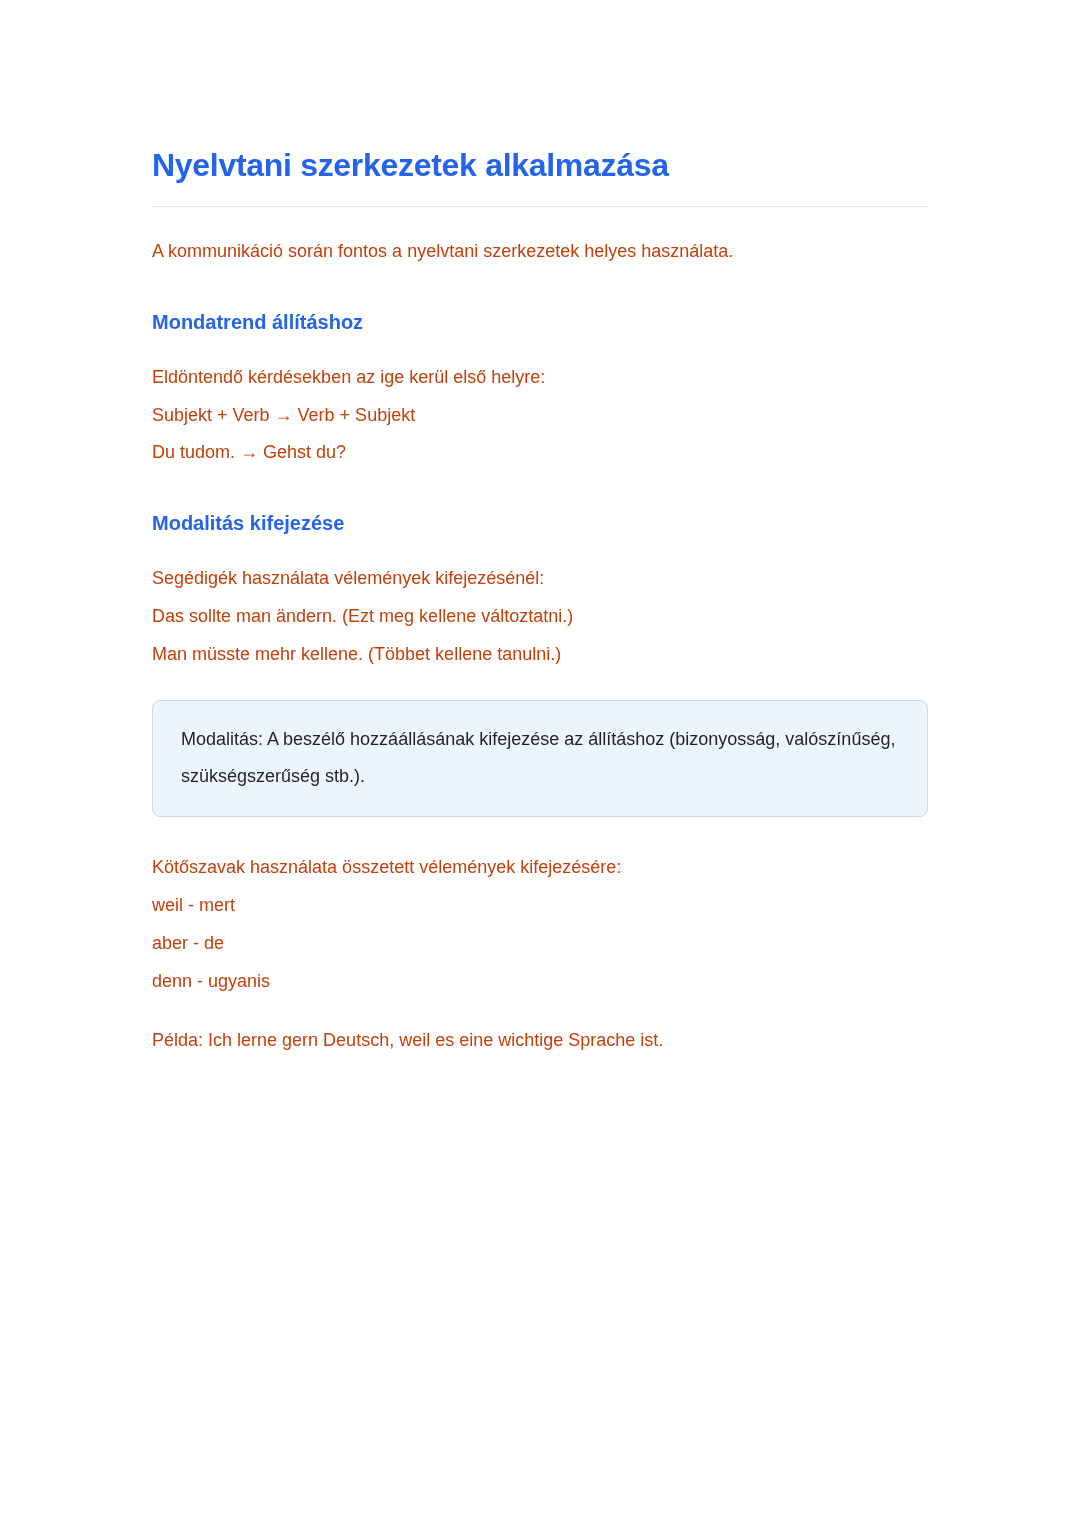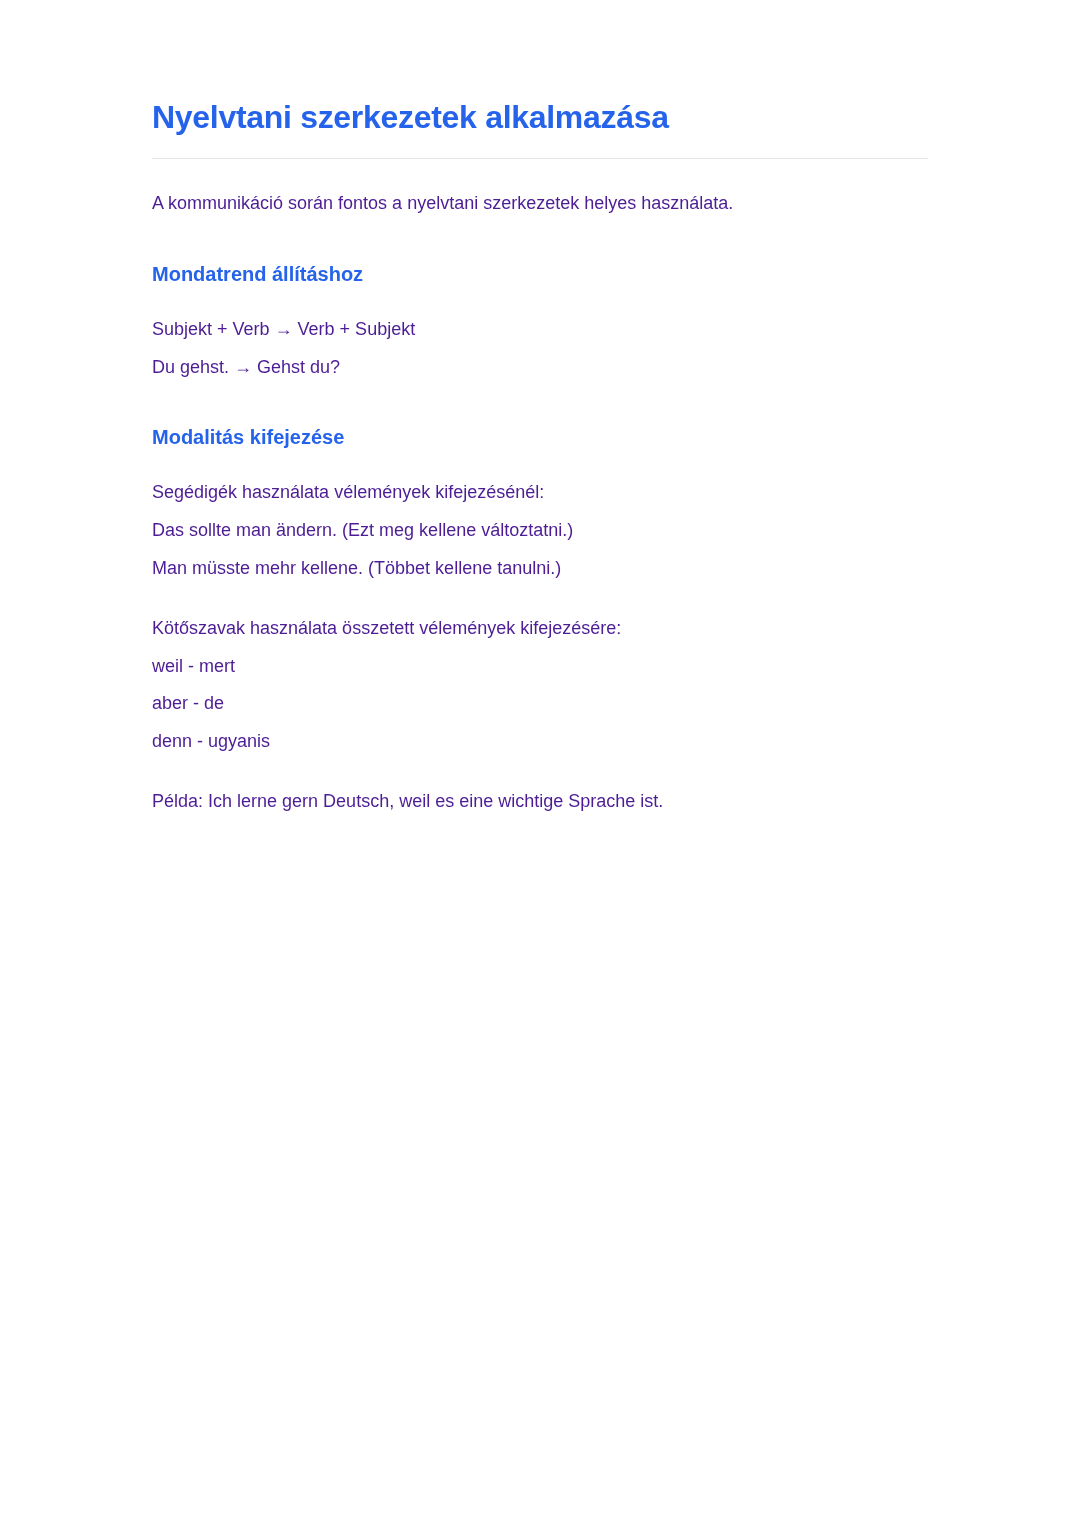--- a/index.html
+++ b/index.html
@@ -7,20 +7,21 @@
   html, body {
     width: 1080px;
     background: #ffffff;
     font-family: "Liberation Sans", sans-serif;
   }
   body { height: 1527px; overflow: hidden; }
   .page {
     width: 1080px;
     padding: 97px 152px 0 152px;
     color: #1f2328;
+    margin-top: 48px;
   }
   h1.doc-title {
     font-size: 32px;
     line-height: 1.25;
     font-weight: 700;
     letter-spacing: -0.3px;
     color: #2563eb;
   }
   hr.title-rule {
     border: 0;
@@ -31,21 +32,21 @@
     font-size: 20px;
     line-height: 1.3;
     font-weight: 700;
     color: #2563eb;
     margin: 38px 0 24px 0;
   }
   p.para {
     font-size: 18px;
     line-height: 2.1;
     margin: 22px 0;
-    color: #4c1d95;
+    color: #c2410c;
   }
   p.para .line { display: block; }
   .callout {
     background: #eef4fb;
     border: 1px solid #c9d8ea;
     border-radius: 8px;
     padding: 20px 28px;
     margin: 26px 0 32px 0;
   }
   .callout .callout-text {
@@ -62,33 +63,37 @@
   <h1 class="doc-title">Nyelvtani szerkezetek alkalmazása</h1>
   <hr class="title-rule">
 
   <p class="para">
     <span class="line">A kommunikáció során fontos a nyelvtani szerkezetek helyes használata.</span>
   </p>
 
   <h3 class="section-heading">Mondatrend állításhoz</h3>
 
   <p class="para">
+    <span class="line">Eldöntendő kérdésekben az ige kerül első helyre:</span>
     <span class="line">Subjekt + Verb → Verb + Subjekt</span>
-    <span class="line">Du gehst. → Gehst du?</span>
+    <span class="line">Du tudom. → Gehst du?</span>
   </p>
 
 
   <h3 class="section-heading">Modalitás kifejezése</h3>
 
   <p class="para">
     <span class="line">Segédigék használata vélemények kifejezésénél:</span>
     <span class="line">Das sollte man ändern. (Ezt meg kellene változtatni.)</span>
     <span class="line">Man müsste mehr kellene. (Többet kellene tanulni.)</span>
   </p>
 
+  <div class="callout">
+    <p class="callout-text">Modalitás: A beszélő hozzáállásának kifejezése az állításhoz (bizonyosság, valószínűség, szükségszerűség stb.).</p>
+  </div>
 
   <p class="para">
     <span class="line">Kötőszavak használata összetett vélemények kifejezésére:</span>
     <span class="line">weil - mert</span>
     <span class="line">aber - de</span>
     <span class="line">denn - ugyanis</span>
   </p>
 
   <p class="para">
     <span class="line">Példa: Ich lerne gern Deutsch, weil es eine wichtige Sprache ist.</span>

